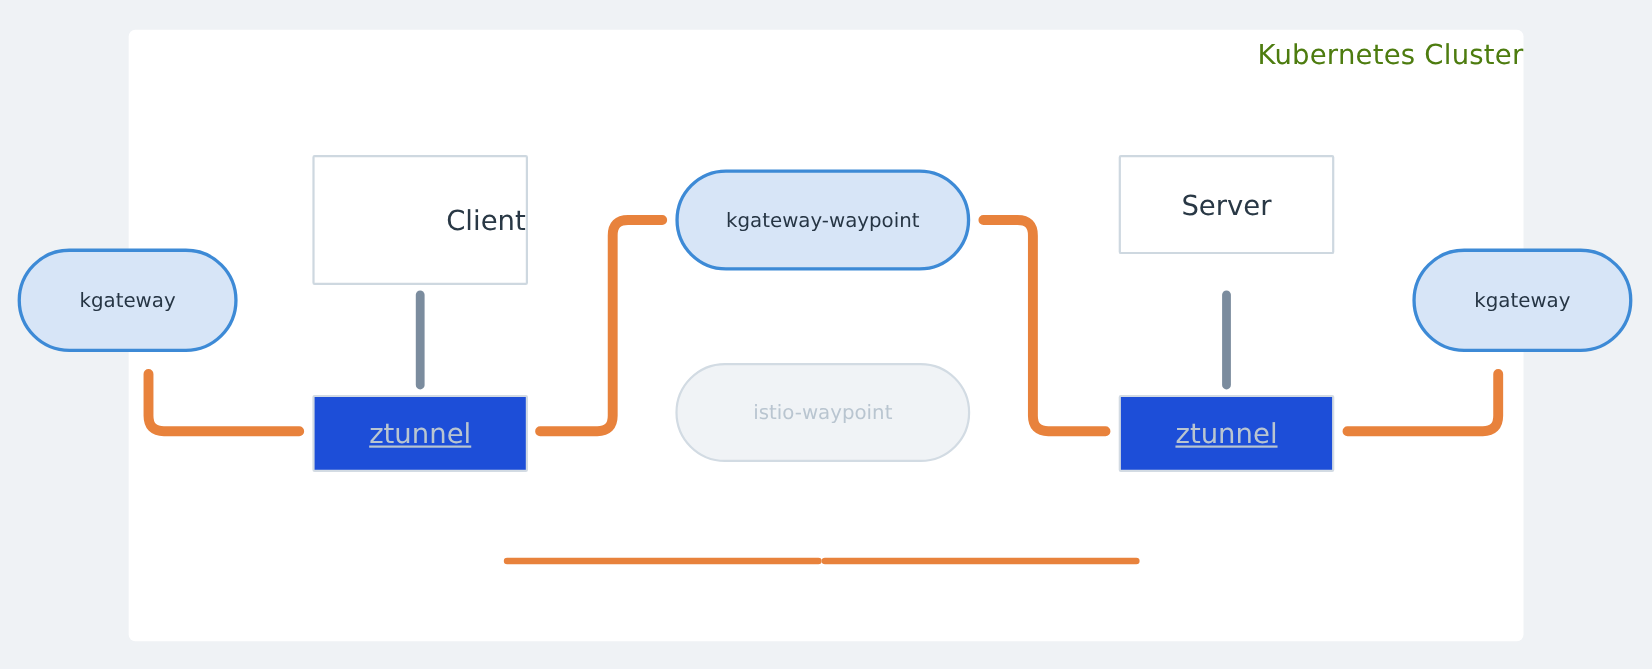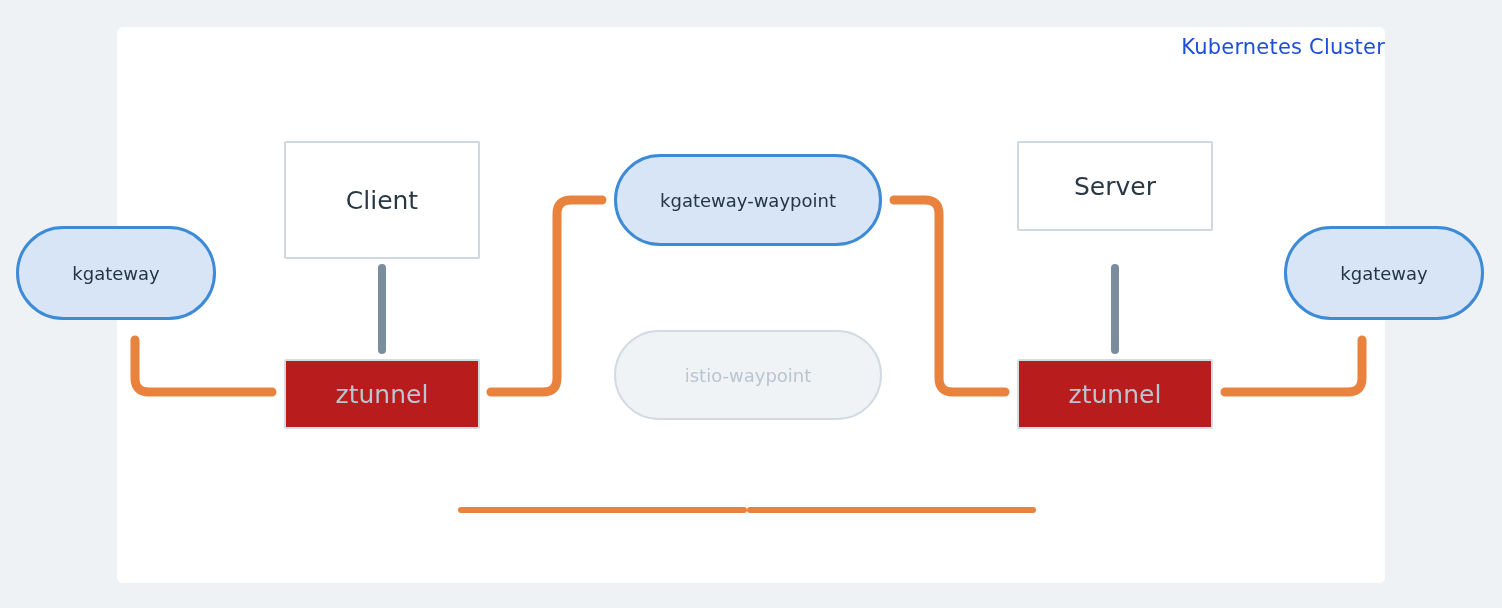--- a/index.html
+++ b/index.html
@@ -27,22 +27,22 @@
     top: 27px;
     width: 1268px;
     height: 556px;
     background: #ffffff;
     border-radius: 6px;
   }
   #cluster-title {
     position: absolute;
     right: 0px;
     top: 8px;
-    font-size: 21px;
-    color: #1d4ed8;
+    font-size: 25px;
+    color: #4d7c0f;
     letter-spacing: 0.2px;
     white-space: nowrap;
     margin-left: 22px;
   }
 
   
   #edges {
     position: absolute;
     left: 0;
     top: 0;
@@ -62,41 +62,42 @@
     white-space: nowrap;
   }
   .node-rect {
     background: #ffffff;
     border: 2px solid #ced8e0;
     border-radius: 2px;
     color: #293845;
     font-size: 25px;
   }
   .node-rect.dim {
-    background: #b91c1c;
+    background: #1d4ed8;
     border-color: #d3dbe3;
     color: #b9c5d0;
+    text-decoration: underline;
   }
   .node-pill {
     background: #d7e5f7;
     border: 3px solid #3d8ad6;
     border-radius: 999px;
     color: #263544;
     font-size: 18px;
   }
   .node-pill.dim {
     background: #f0f3f6;
     border: 2px solid #d2dbe3;
     color: #b9c5d0;
   }
 
   
   #node-kgateway-left   { left: 16px;   top: 226px; width: 200px; height: 94px; }
   #node-kgateway-right  { left: 1284px; top: 226px; width: 200px; height: 94px; }
-  #node-client          { left: 284px;  top: 141px; width: 196px; height: 118px; }
+  #node-client          { left: 284px;  top: 141px; width: 196px; height: 118px; justify-content: flex-end; }
   #node-server          { left: 1017px; top: 141px; width: 196px; height: 90px; }
   #node-ztunnel-left    { left: 284px;  top: 359px; width: 196px; height: 70px; }
   #node-ztunnel-right   { left: 1017px; top: 359px; width: 196px; height: 70px; }
   #node-kgw-waypoint    { left: 614px;  top: 154px; width: 268px; height: 92px; }
   #node-istio-waypoint  { left: 614px;  top: 330px; width: 268px; height: 90px; }
 
   
   #legend {
     position: absolute;
     left: 458px;

